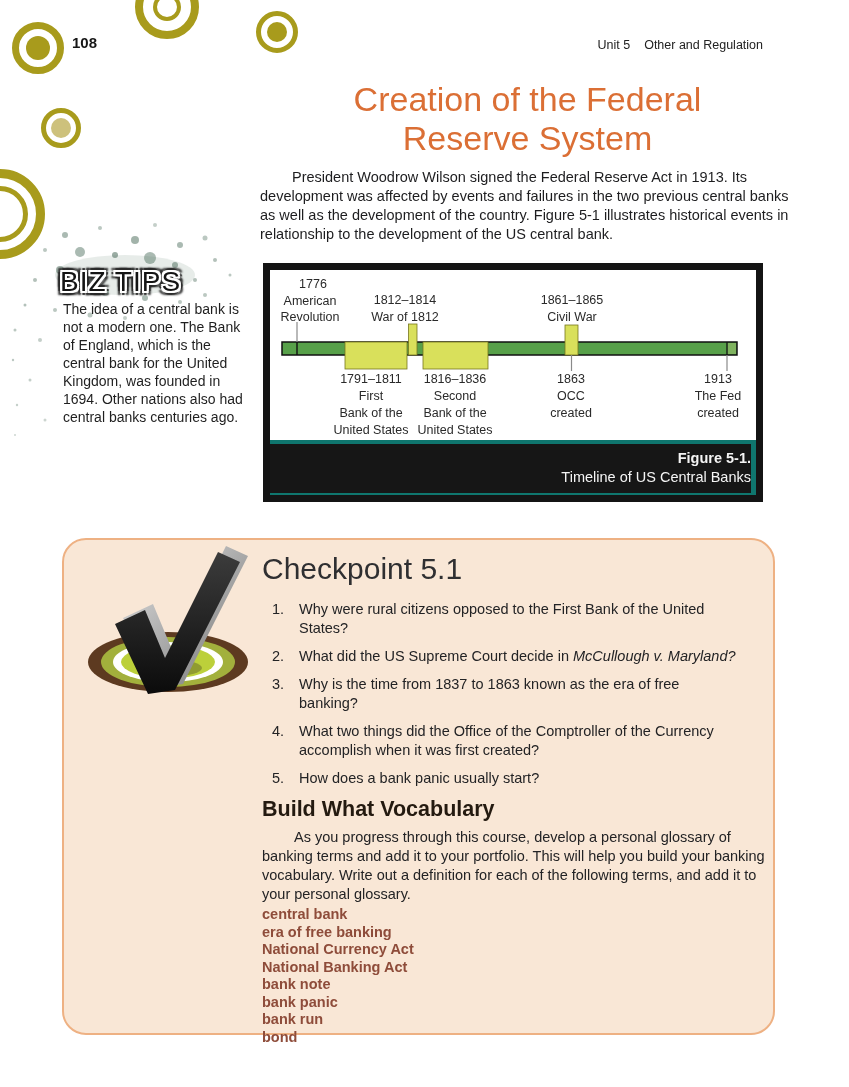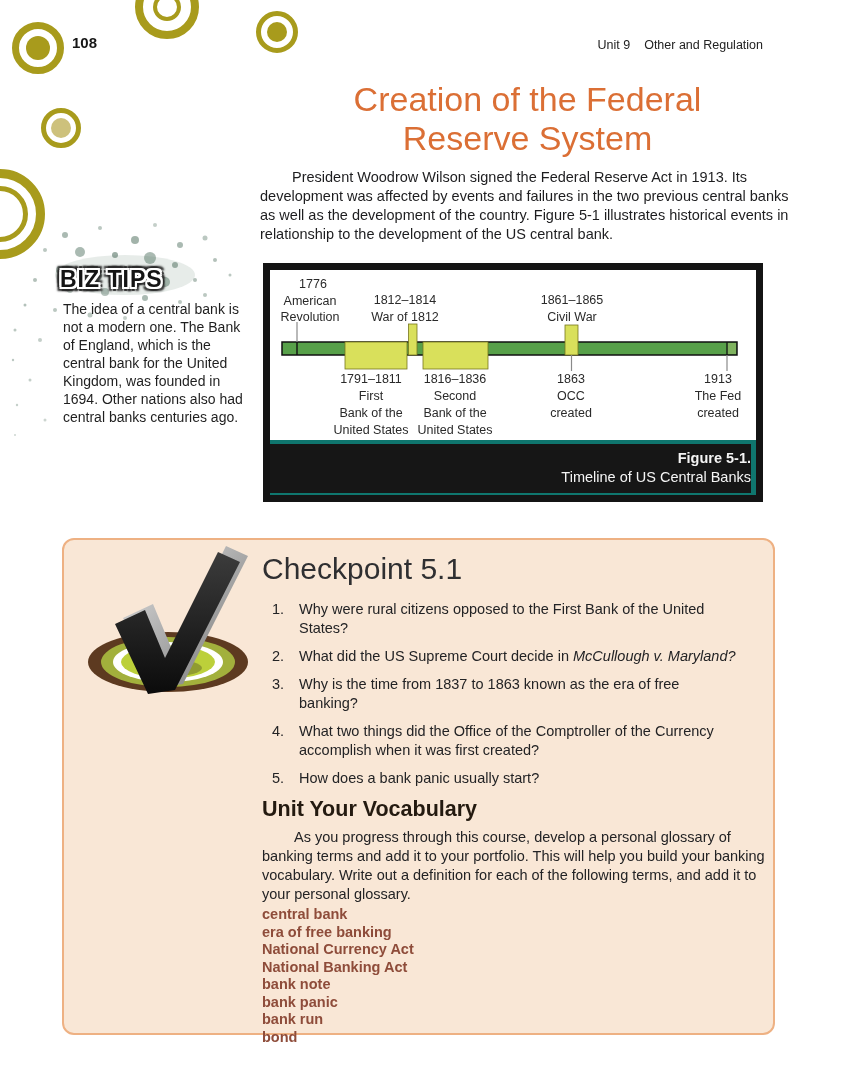--- a/index.html
+++ b/index.html
@@ -24,38 +24,38 @@
   .pagenum{position:absolute;left:72px;top:34px;font-size:15px;font-weight:bold;color:#161616;}
   .runhead{position:absolute;top:38px;right:86px;font-size:12.5px;color:#222;}
   .runhead .unit{margin-right:14px;}
   
   .article{position:absolute;left:260px;top:80px;width:535px;}
   .article h1{margin:0;font-size:34px;line-height:39px;font-weight:400;color:#db6f35;letter-spacing:0px;text-align:center;}
   .intro{margin-top:10px;font-size:14.5px;line-height:19px;text-indent:32px;color:#1d1d1f;}
   
   .splatter{position:absolute;left:5px;top:220px;pointer-events:none;}
   .biz-logo{
-    position:absolute;left:60px;top:266px;font-size:23px;font-weight:bold;letter-spacing:1px;color:#141414;
+    position:absolute;left:60px;top:266px;font-size:28px;font-weight:normal;letter-spacing:1px;color:#141414;
     text-shadow:
       -2px -2px 0 #fff, 2px -2px 0 #fff, -2px 2px 0 #fff, 2px 2px 0 #fff,
       -2px 0 0 #fff, 2px 0 0 #fff, 0 -2px 0 #fff, 0 2px 0 #fff,
       -4px 0 1px #2a2a2a, 4px 0 1px #2a2a2a, 0 4px 1px #2a2a2a, 0 -4px 1px #2a2a2a,
       4px 4px 2px #2a2a2a, -4px -4px 2px #2a2a2a, -4px 4px 2px #2a2a2a, 4px -4px 2px #2a2a2a;
   }
   .biz-text{position:absolute;left:63px;top:300px;width:186px;font-size:14px;line-height:18px;color:#1f1f1f;}
   
   .figure{position:absolute;left:263px;top:263px;width:486px;background:#0f766e;border:7px solid #141414;}
   .fig-plot{width:486px;height:170px;background:#fff;}
   .fig-caption{background:#161616;color:#f4f4f4;margin:0 5px 2px 0;padding:5px 0 6px 8px;text-align:right;}
   .fig-caption .t1{font-size:14.5px;font-weight:bold;line-height:19px;}
   .fig-caption .t2{font-size:14.5px;line-height:19px;}
   
   .checkpoint{
     position:absolute;left:62px;top:538px;width:713px;height:497px;box-sizing:border-box;
-    background:#f9e7d6;border:2px solid #eeb183;border-radius:12px;
+    background:#f9e7d6;border:2px solid #eeb183;border-radius:24px;
   }
   .checkart{position:absolute;left:14px;top:6px;}
   .cp-content{position:absolute;left:198px;top:12px;width:518px;}
   .cp-title{font-size:30px;font-weight:400;color:#2f2f31;margin:0 0 14px 0;}
   .qlist{width:478px;}
   .qitem{display:flex;margin-bottom:9px;font-size:14.5px;line-height:19px;color:#232325;}
   .qnum{flex:none;width:20px;margin-left:10px;margin-right:7px;}
   .qtext{width:441px;}
   .qtext .it{font-style:italic;}
   .vocab-head{font-size:21.5px;font-weight:bold;color:#241a10;margin:8px 0 6px 0;}
@@ -79,21 +79,21 @@
     </div>
   <div class="ring c4">
       <div class="dot"></div>
     </div>
   <div class="ring c5">
       <div class="innerring"></div>
     </div>
 
   <div class="pagenum">108</div>
   <div class="runhead">
-    <span class="unit">Unit 9</span><span>Other and Regulation</span>
+    <span class="unit">Unit 5</span><span>Other and Regulation</span>
   </div>
 
   <div class="article">
     <h1>
         <span style="display:block">Creation of the Federal</span>
         <span style="display:block">Reserve System</span>
       </h1>
     <p class="intro">President Woodrow Wilson signed the Federal Reserve Act in 1913. Its development was affected by events and failures in the two previous central banks as well as the development of the country. Figure 5-1 illustrates historical events in relationship to the development of the US central bank.</p>
   </div>
 
@@ -226,21 +226,21 @@
         </div>
         <div class="qitem">
           <span class="qnum">4.</span>
           <span class="qtext"><span>What two things did the Office of the Comptroller of the Currency accomplish when it was first created?</span><span class="it"></span></span>
         </div>
         <div class="qitem">
           <span class="qnum">5.</span>
           <span class="qtext"><span>How does a bank panic usually start?</span><span class="it"></span></span>
         </div>
       </div>
-      <div class="vocab-head">Unit Your Vocabulary</div>
+      <div class="vocab-head">Build What Vocabulary</div>
       <div class="vocab-intro">As you progress through this course, develop a personal glossary of banking terms and add it to your portfolio. This will help you build your banking vocabulary. Write out a definition for each of the following terms, and add it to your personal glossary.</div>
       <div class="vocab-terms">
         <div class="term">central bank</div>
         <div class="term">era of free banking</div>
         <div class="term">National Currency Act</div>
         <div class="term">National Banking Act</div>
         <div class="term">bank note</div>
         <div class="term">bank panic</div>
         <div class="term">bank run</div>
         <div class="term">bond</div>

